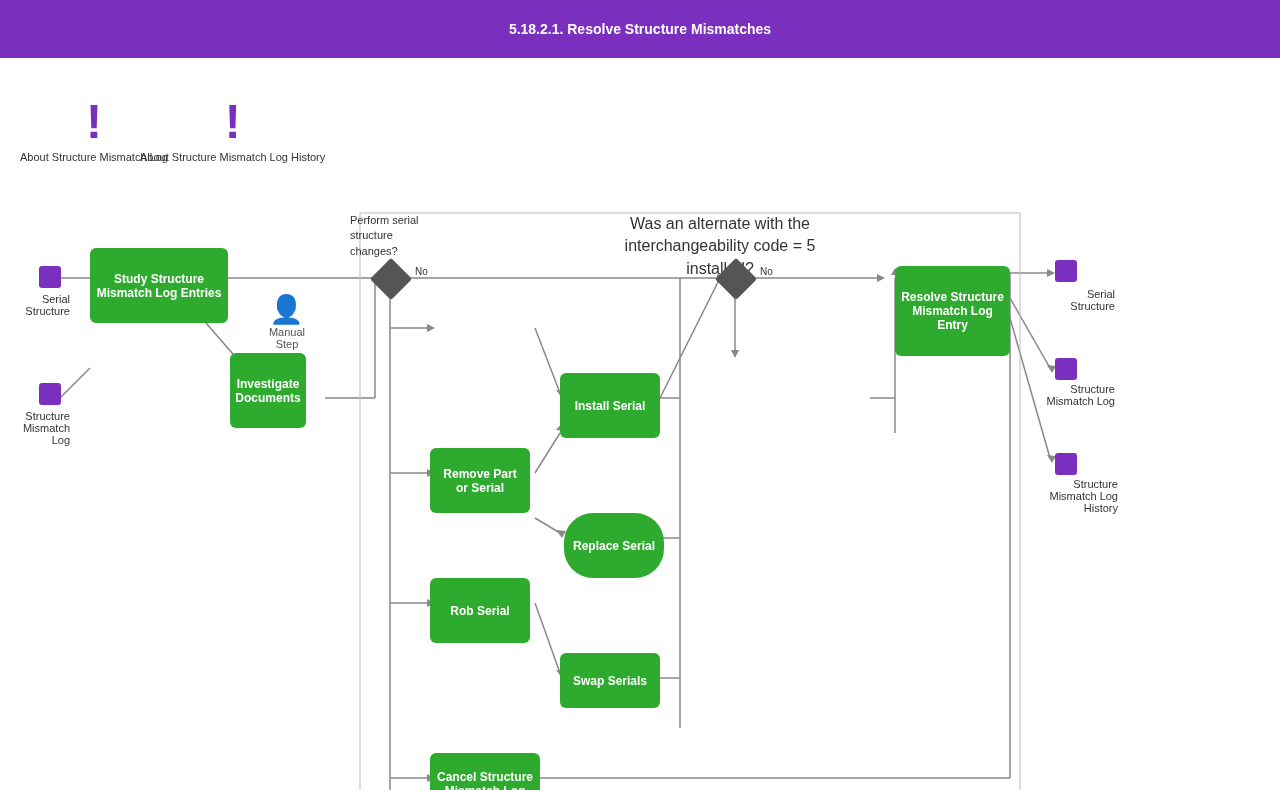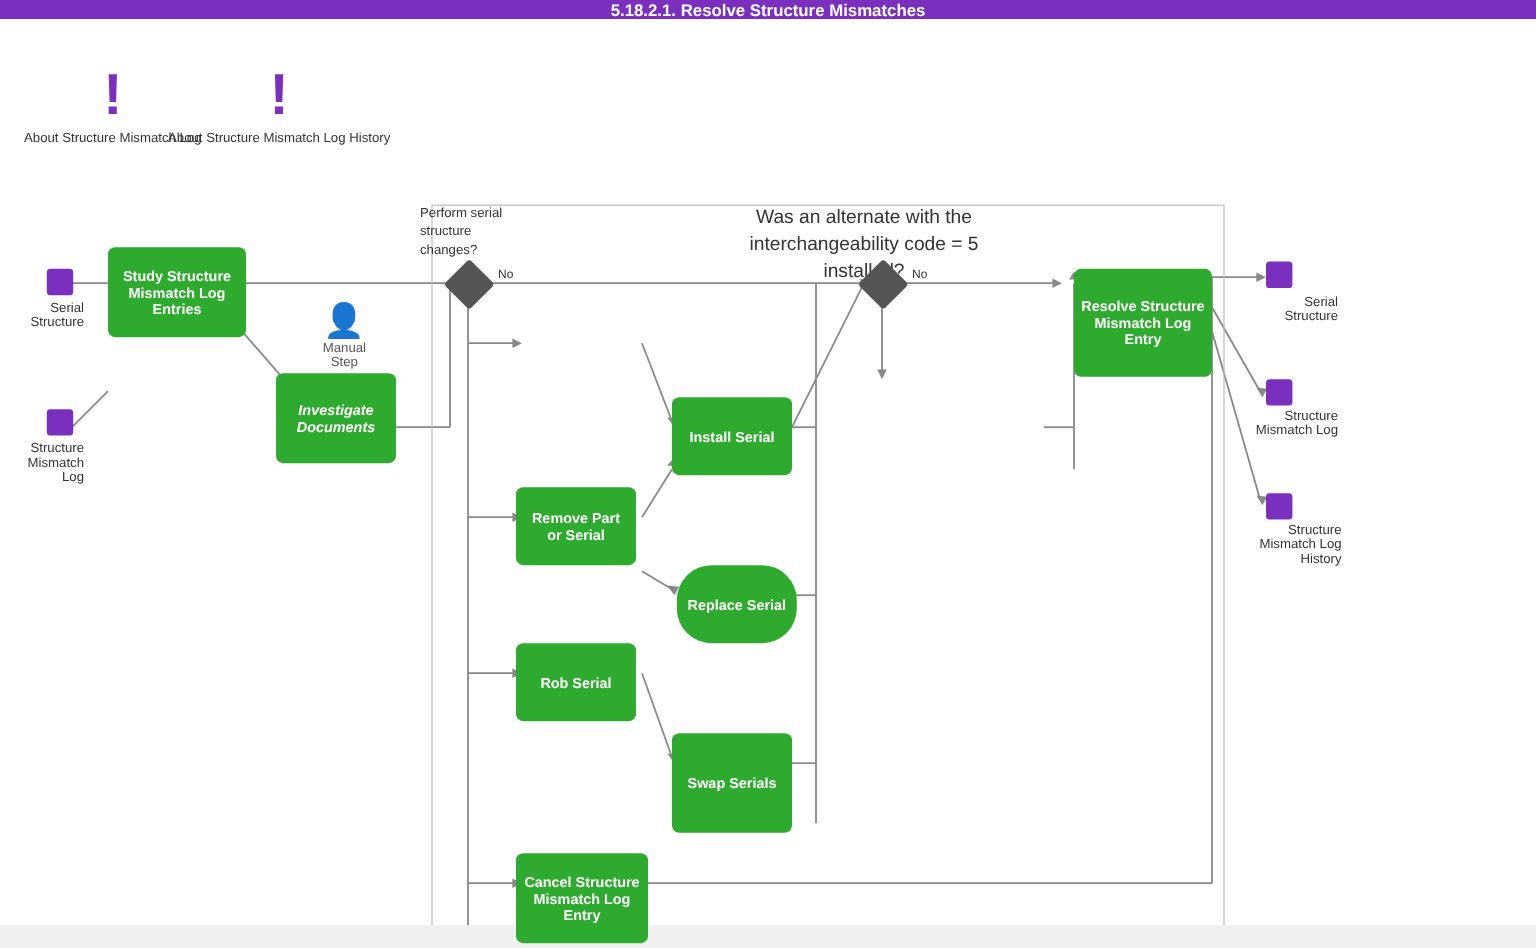--- a/index.html
+++ b/index.html
@@ -4,21 +4,21 @@
   <style>
     * { box-sizing: border-box; margin: 0; padding: 0; }
     body { font-family: Arial, sans-serif; background: #f0f0f0; width: 1280px; height: 790px; overflow: hidden; position: relative; }
 
     #title-bar {
       background: #7B2FBE;
       color: white;
       text-align: center;
       font-weight: bold;
       font-size: 14px;
-      padding: 0 0;
+      padding: 21px 0;
       width: 100%;
     }
 
     #main-area {
       position: relative;
       width: 1280px;
       height: 755px;
       background: white;
     }
 
@@ -200,32 +200,32 @@
 Structure</span>
   </div>
 
   <div class="purple-small" style="left:39px; top:325px;"></div>
   <div class="node-label" style="left:5px; top:352px; width:65px;">
     <span>Structure
 Mismatch
 Log</span>
   </div>
 
-  <div class="flow-box green-box" style="left:90px; top:190px; width:115px; height:75px;align-items:center;">
+  <div class="flow-box green-box" style="left:90px; top:190px; width:138px; height:75px;align-items:center;">
     <span>Study Structure
 Mismatch Log
 Entries</span>
   </div>
 
   <div class="manual-step-icon" style="left:257px; top:235px; width:60px;">
     <div style="font-size:28px;">👤</div>
     <div>Manual Step</div>
   </div>
 
-  <div class="flow-box green-box" style="left:230px; top:295px; width:100px; height:75px;font-style:italic;">
+  <div class="flow-box green-box" style="left:230px; top:295px; width:76px; height:75px;">
     <span>Investigate
 Documents</span>
   </div>
 
   <div class="node-label" style="left:350px; top:155px; width:90px; text-align:left; font-size:11px; line-height:1.4;">
     <span>Perform serial
 structure
 changes?</span>
   </div>
 
@@ -252,21 +252,21 @@
   </div>
 
   <div class="flow-box green-box" style="left:564px; top:455px; width:100px; height:65px;border-radius:29px;">
     <span>Replace Serial</span>
   </div>
 
   <div class="flow-box green-box" style="left:430px; top:520px; width:100px; height:65px;">
     <span>Rob Serial</span>
   </div>
 
-  <div class="flow-box green-box" style="left:560px; top:595px; width:100px; height:83px;">
+  <div class="flow-box green-box" style="left:560px; top:595px; width:100px; height:55px;">
     <span>Swap Serials</span>
   </div>
 
   <div class="flow-box green-box" style="left:430px; top:695px; width:110px; height:75px;">
     <span>Cancel Structure
 Mismatch Log
 Entry</span>
   </div>
 
 

